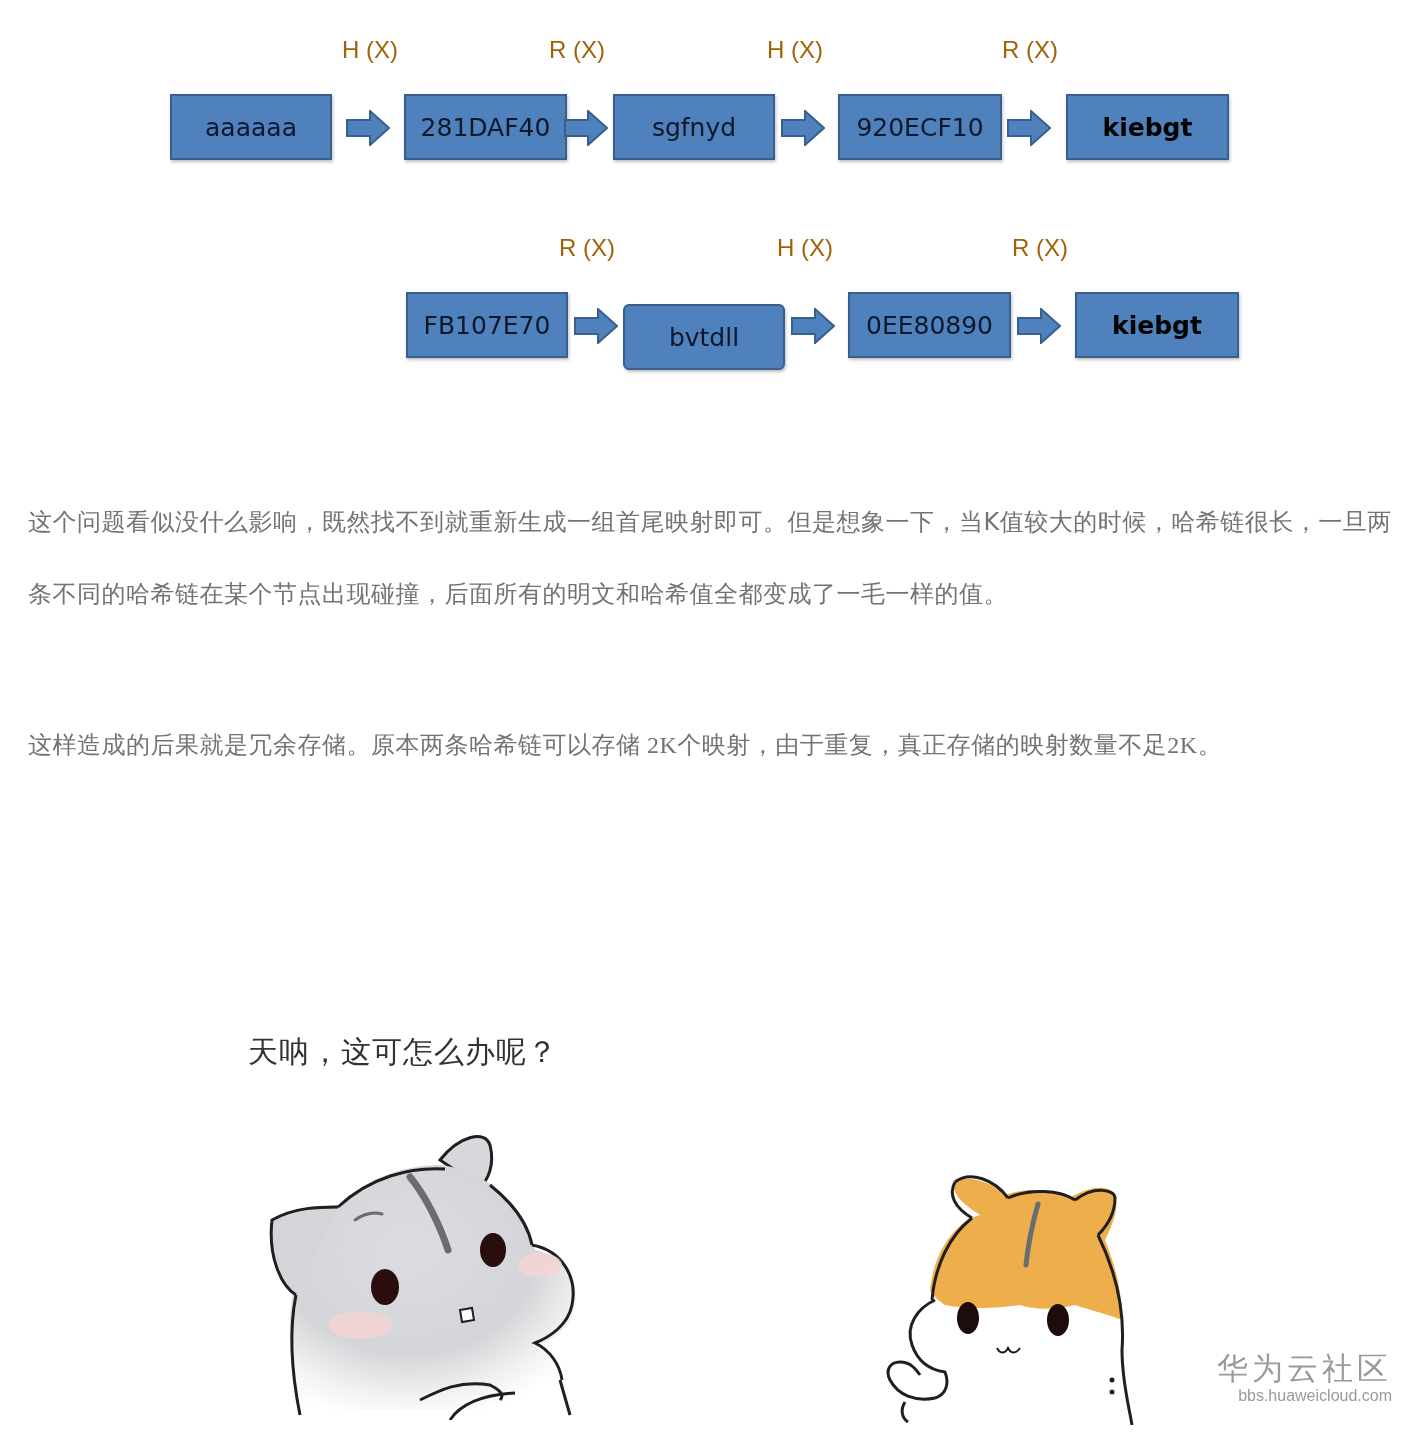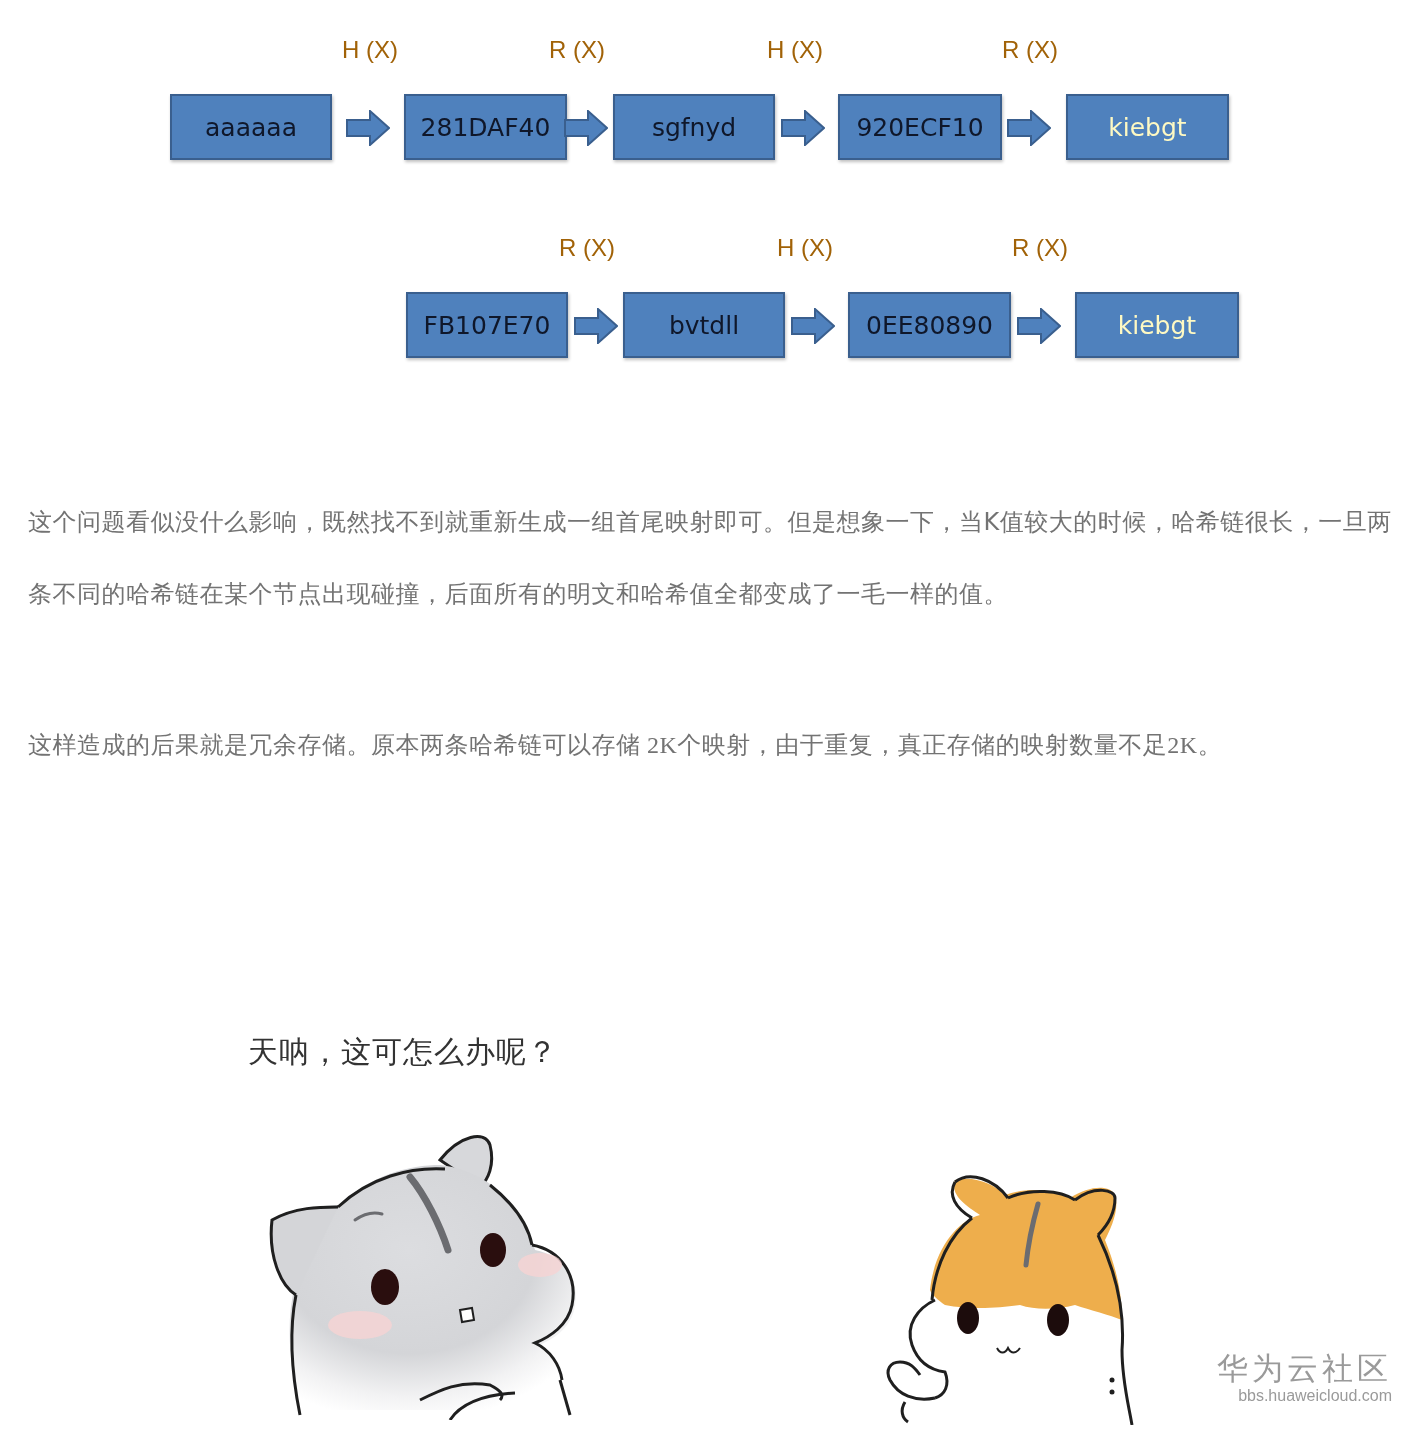--- a/index.html
+++ b/index.html
@@ -5,21 +5,21 @@
   html, body { margin: 0; padding: 0; background: #ffffff; }
   body { width: 1422px; height: 1434px; position: relative; overflow: hidden;
          font-family: "DejaVu Sans", "Liberation Sans", sans-serif; color: #333333; }
   .diagram { position: absolute; left: 0; top: 0; width: 1422px; height: 400px; }
   .fn-label { position: absolute; font-family: "Liberation Sans", "DejaVu Sans", sans-serif;
               font-size: 24px; color: #a16207; transform: translateX(-50%); white-space: nowrap; }
   .box { position: absolute; height: 66px; background: #4f81bd; border: 2px solid #3a5f8e;
          box-sizing: border-box; display: flex; align-items: center; justify-content: center;
          color: #0f172a; font-family: "DejaVu Sans", "Liberation Sans", sans-serif; font-size: 25px;
          box-shadow: 1px 2px 3px rgba(0,0,0,0.25); }
-  .box.final { color: #fef9c3; }
+  .box.final { color: #000000; font-weight: bold; }
   .arrow { position: absolute; width: 44px; height: 36px; }
   .text-block { position: absolute; left: 28px; width: 1370px; font-size: 24px; line-height: 72px;
                 color: #737373; letter-spacing: 0.5px; }
   .text-block p { margin: 0; }
   .caption { position: absolute; left: 248px; top: 1032px; font-size: 30px; color: #333333;
              font-family: "DejaVu Sans", sans-serif; letter-spacing: 1px; }
   .hamster { position: absolute; }
   .watermark { position: absolute; right: 30px; top: 1350px; text-align: right; color: #9a9a9a; }
   .watermark .wm-title { font-size: 31px; letter-spacing: 4px; line-height: 36px; }
   .watermark .wm-url { font-family: "Liberation Sans", sans-serif; font-size: 16px; line-height: 20px; }
@@ -51,21 +51,21 @@
     </svg>
   <svg class="arrow" style="left:1007px; top:110px;" viewBox="0 0 44 36">
       <path d="M1 10 H24 V1 L43 18 L24 35 V26 H1 Z" fill="#4f81bd" stroke="#3a5f8e" stroke-width="2"></path>
     </svg>
 
   <div class="fn-label" style="left:587px; top:234px;">R (X)</div>
   <div class="fn-label" style="left:805px; top:234px;">H (X)</div>
   <div class="fn-label" style="left:1040px; top:234px;">R (X)</div>
 
   <div class="box" style="left:406px; top:292px; width:162px;">FB107E70</div>
-  <div class="box" style="left:623px; top:292px; width:162px;">bvtdll</div>
+  <div class="box" style="left:623px; top:304px; width:162px;border-radius:6px;">bvtdll</div>
   <div class="box" style="left:848px; top:292px; width:163px;">0EE80890</div>
   <div class="box final" style="left:1075px; top:292px; width:164px;">kiebgt</div>
 
   <svg class="arrow" style="left:574px; top:308px;" viewBox="0 0 44 36">
       <path d="M1 10 H24 V1 L43 18 L24 35 V26 H1 Z" fill="#4f81bd" stroke="#3a5f8e" stroke-width="2"></path>
     </svg>
   <svg class="arrow" style="left:791px; top:308px;" viewBox="0 0 44 36">
       <path d="M1 10 H24 V1 L43 18 L24 35 V26 H1 Z" fill="#4f81bd" stroke="#3a5f8e" stroke-width="2"></path>
     </svg>
   <svg class="arrow" style="left:1017px; top:308px;" viewBox="0 0 44 36">

